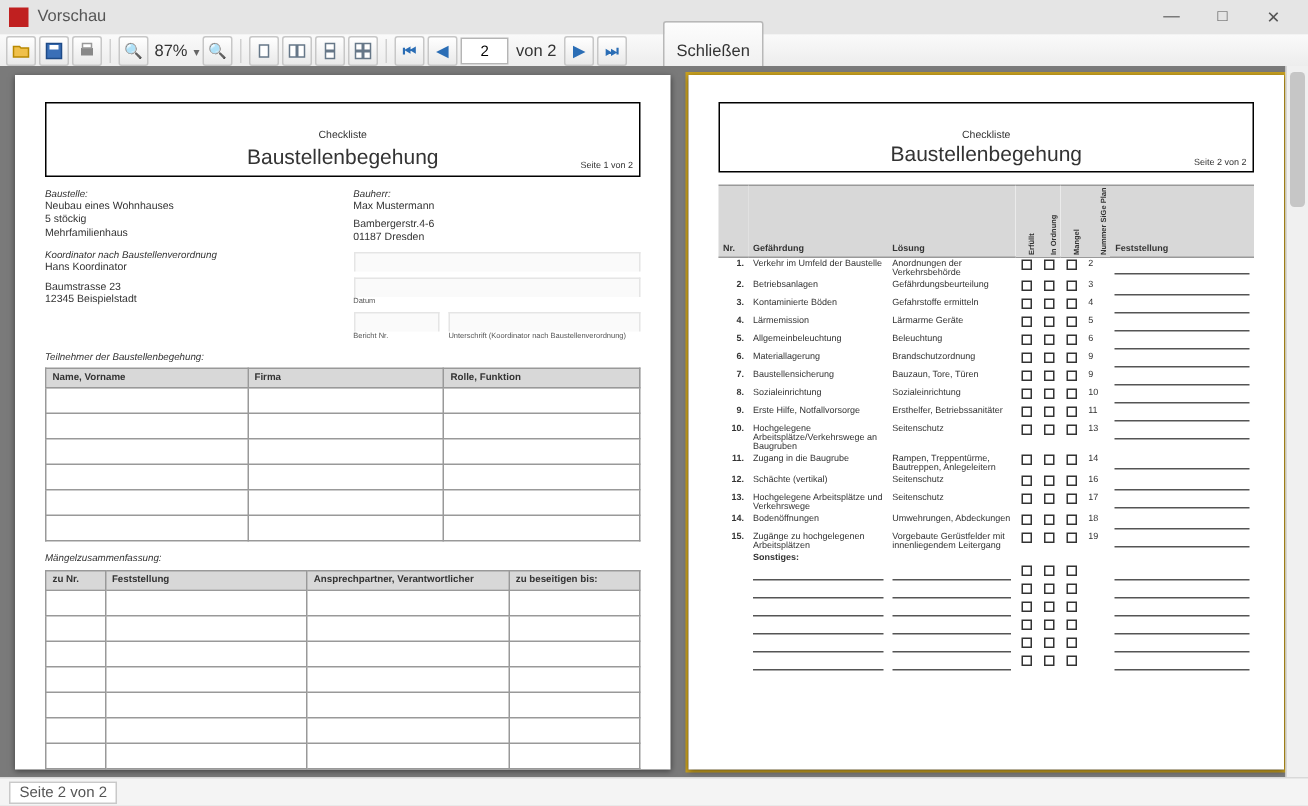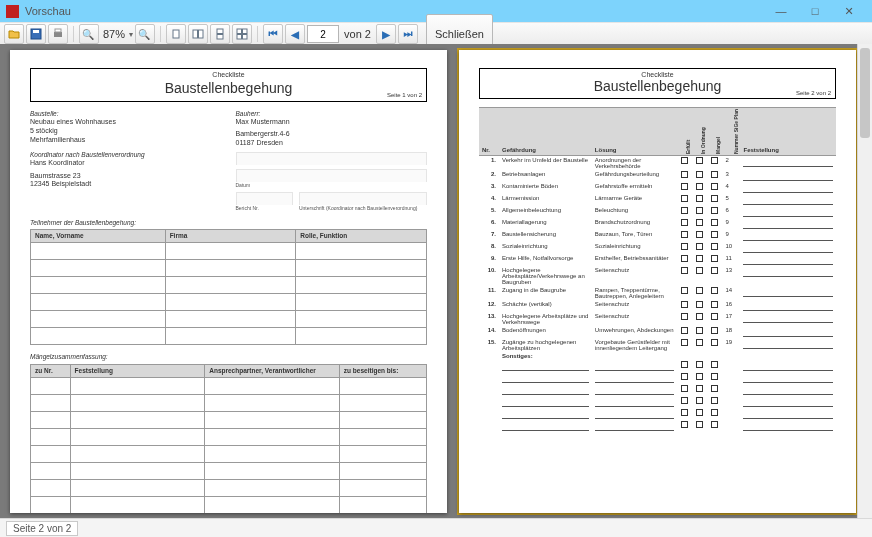--- a/index.html
+++ b/index.html
@@ -1,36 +1,36 @@
 <!DOCTYPE html>
 <html><head>
 <meta charset="utf-8">
 <style>
 html,body{margin:0;padding:0;font-family:"Segoe UI",Tahoma,sans-serif;font-size:11px;background:#fff;color:#333;height:100%;overflow:hidden}
-.titlebar{height:22px;display:flex;align-items:center;padding:0 6px;border-bottom:1px solid #e5e5e5;background:#7dd3fc}
+.titlebar{height:22px;display:flex;align-items:center;padding:0 6px;border-bottom:1px solid #e5e5e5;background:#e5e5e5}
 .titlebar .icn{width:13px;height:13px;background:#c02020;display:inline-block;margin-right:6px}
 .titlebar .ttl{flex:1;font-size:11px;color:#555}
 .winbtn{width:34px;height:22px;display:flex;align-items:center;justify-content:center;color:#555;font-family:Arial}
 .toolbar{height:22px;background:linear-gradient(#fafafa,#ececec);border-bottom:1px solid #d0d0d0;display:flex;align-items:center;padding:0 4px;gap:2px}
 .tb{width:18px;height:18px;border:1px solid #c7c7c7;border-radius:2px;background:linear-gradient(#fff,#e9e9e9);display:flex;align-items:center;justify-content:center;font-size:10px}
 .tb svg{width:12px;height:12px}
 .sep{width:1px;height:16px;background:#d0d0d0;margin:0 3px}
 .zoom{font-size:11px;color:#333;padding:0 2px}
 .pagefield{width:26px;height:14px;border:1px solid #b5b5b5;font-size:10px;text-align:center;background:#fff}
 .tbtxt{font-size:11px;color:#333;padding:0 3px}
-.closebtn{height:18px;border:1px solid #b8b8b8;border-radius:2px;background:linear-gradient(#fdfdfd,#ececec);font-size:11px;padding:10px 8px;display:flex;align-items:center;margin-left:6px}
+.closebtn{height:18px;border:1px solid #b8b8b8;border-radius:2px;background:linear-gradient(#fdfdfd,#ececec);font-size:11px;padding:10px 8px;display:flex;align-items:center;margin-left:22px}
 .viewport{position:absolute;top:44px;bottom:18px;left:0;right:0;background:#7a7a7a;overflow:hidden;display:flex}
 .scrollpad{position:absolute;right:0;top:0;bottom:0;width:14px;background:#f0f0f0;border-left:1px solid #d6d6d6}
 .scrollpad .thumb{position:absolute;left:2px;right:2px;top:4px;height:90px;background:#c6c6c6;border-radius:3px}
 .pages{flex:1;display:flex;gap:12px;padding:6px 16px 6px 10px;overflow:hidden}
 .page{flex:1;background:#fff;box-shadow:0 1px 4px rgba(0,0,0,.5);position:relative;padding:18px 20px 10px;overflow:hidden}
 .page2-wrap{flex:1;position:relative}
 .page2-wrap .page{height:100%;box-sizing:border-box}
 .page2-wrap::before{content:"";position:absolute;inset:-2px;border:2px solid #c8a020;pointer-events:none}
-.doc-head{border:1px solid #000;text-align:center;padding:2px 4px 4px;position:relative;margin-bottom:8px}
+.doc-head{border:1px solid #000;text-align:center;padding:18px 4px 4px;position:relative;margin-bottom:8px}
 .doc-head .sup{font-size:7px}
 .doc-head .main{font-size:14px;font-weight:400}
 .doc-head .pno{position:absolute;right:4px;bottom:2px;font-size:6px}
 .p1{font-size:7px;line-height:1.25}
 .p1 .row2{display:flex;gap:14px}
 .p1 .col{flex:1}
 .lbl{font-style:italic;font-size:6.5px}
 .val{font-size:7px}
 .sigbox{border-top:1px solid #e5e5e5;border-left:1px solid #e5e5e5;border-right:1px solid #e5e5e5;height:12px;margin-top:4px;background:#fafafa}
 .tinylbl{font-size:5px;color:#555}

